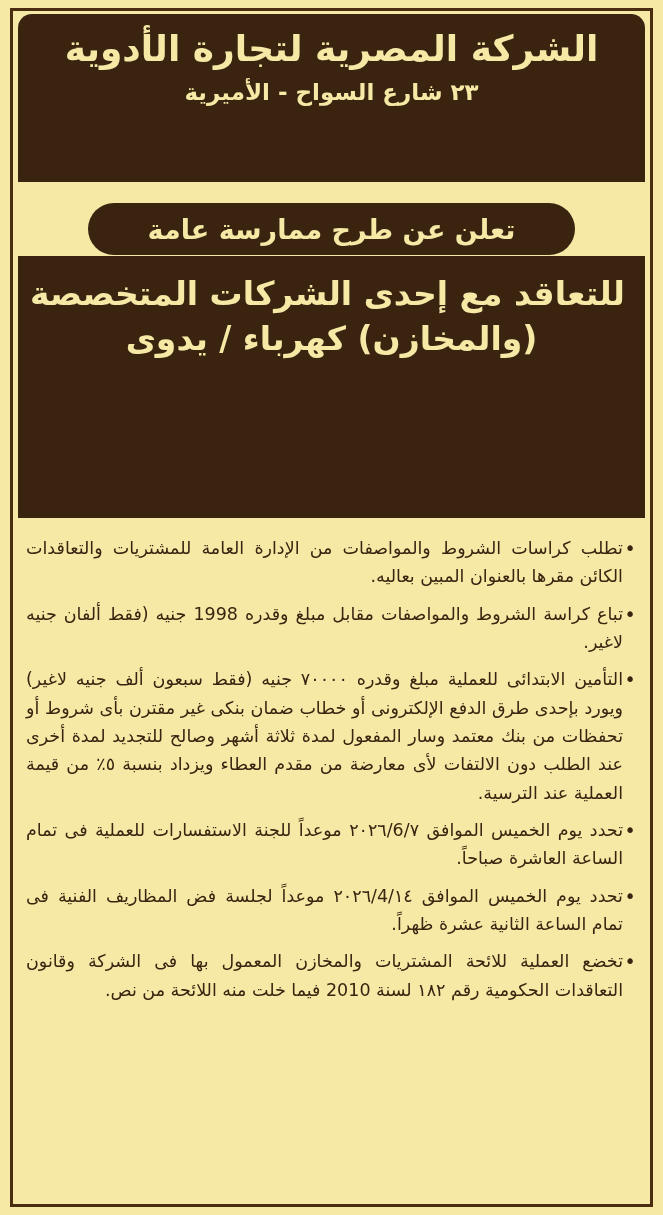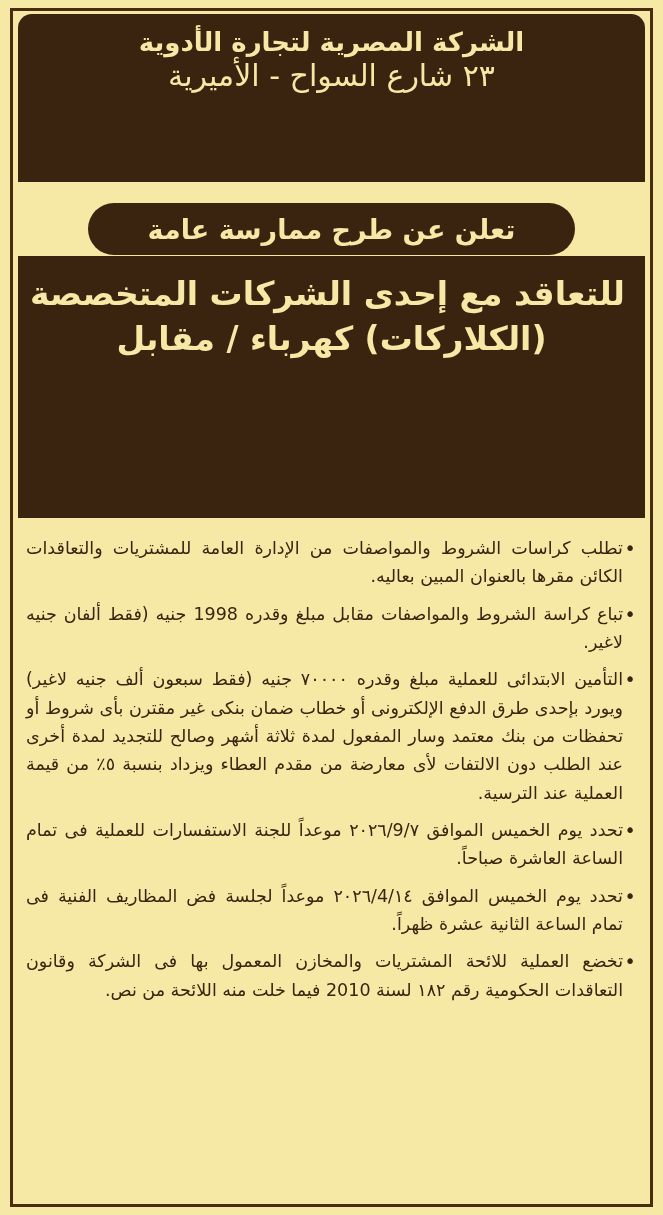--- a/index.html
+++ b/index.html
@@ -41,30 +41,31 @@
     height: 168px;
     background: #3a2410;
     border-radius: 14px 14px 0 0;
     box-sizing: border-box;
     text-align: center;
     color: #f6e9a6;
     overflow: hidden;
   }
   .company-name {
     margin-top: 14px;
-    font-size: 26px;
+    font-size: 36px;
     font-weight: bold;
     letter-spacing: -1px;
     line-height: 1.15;
     padding: 0 10px;
     white-space: nowrap;
   }
   .address {
-    font-size: 30px;
-    font-weight: normal;
+    margin-top: 10px;
+    font-size: 23px;
+    font-weight: bold;
   }
 
   
   .announce-row {
     position: absolute;
     top: 190px;
     right: 18px;
     left: 18px;
     height: 56px;
     margin-top: 13px;
@@ -155,39 +156,39 @@
     <div class="company-name">الشركة المصرية لتجارة الأدوية</div>
     <div class="address">٢٣ شارع السواح - الأميرية</div>
   </div>
 
   <div class="announce-row">
     <div class="announce-pill">تعلن عن طرح ممارسة عامة</div>
   </div>
 
   <div class="subject-box">
     <div class="subject-line">للتعاقد مع إحدى الشركات المتخصصة</div>
-    <div class="subject-line wide">(الكلاركات) كهرباء / مقابل</div>
+    <div class="subject-line wide">(والمخازن) كهرباء / يدوى</div>
   </div>
 
   <div class="bullets">
     <div class="bullet">
       <span class="dot">•</span>
       <span class="txt">تطلب كراسات الشروط والمواصفات من الإدارة العامة للمشتريات والتعاقدات الكائن مقرها بالعنوان المبين بعاليه.</span>
     </div>
     <div class="bullet">
       <span class="dot">•</span>
       <span class="txt">تباع كراسة الشروط والمواصفات مقابل مبلغ وقدره 1998 جنيه (فقط ألفان جنيه لاغير.</span>
     </div>
     <div class="bullet">
       <span class="dot">•</span>
       <span class="txt">التأمين الابتدائى للعملية مبلغ وقدره ٧٠٠٠٠ جنيه (فقط سبعون ألف جنيه لاغير) ويورد بإحدى طرق الدفع الإلكترونى أو خطاب ضمان بنكى غير مقترن بأى شروط أو تحفظات من بنك معتمد وسار المفعول لمدة ثلاثة أشهر وصالح للتجديد لمدة أخرى عند الطلب دون الالتفات لأى معارضة من مقدم العطاء ويزداد بنسبة ٥٪ من قيمة العملية عند الترسية.</span>
     </div>
     <div class="bullet">
       <span class="dot">•</span>
-      <span class="txt">تحدد يوم الخميس الموافق ٢٠٢٦/9/٧ موعداً للجنة الاستفسارات للعملية فى تمام الساعة العاشرة صباحاً.</span>
+      <span class="txt">تحدد يوم الخميس الموافق ٢٠٢٦/6/٧ موعداً للجنة الاستفسارات للعملية فى تمام الساعة العاشرة صباحاً.</span>
     </div>
     <div class="bullet">
       <span class="dot">•</span>
       <span class="txt">تحدد يوم الخميس الموافق ٢٠٢٦/4/١٤ موعداً لجلسة فض المظاريف الفنية فى تمام الساعة الثانية عشرة ظهراً.</span>
     </div>
     <div class="bullet">
       <span class="dot">•</span>
       <span class="txt">تخضع العملية للائحة المشتريات والمخازن المعمول بها فى الشركة وقانون التعاقدات الحكومية رقم ١٨٢ لسنة 2010 فيما خلت منه اللائحة من نص.</span>
     </div>
   </div>

